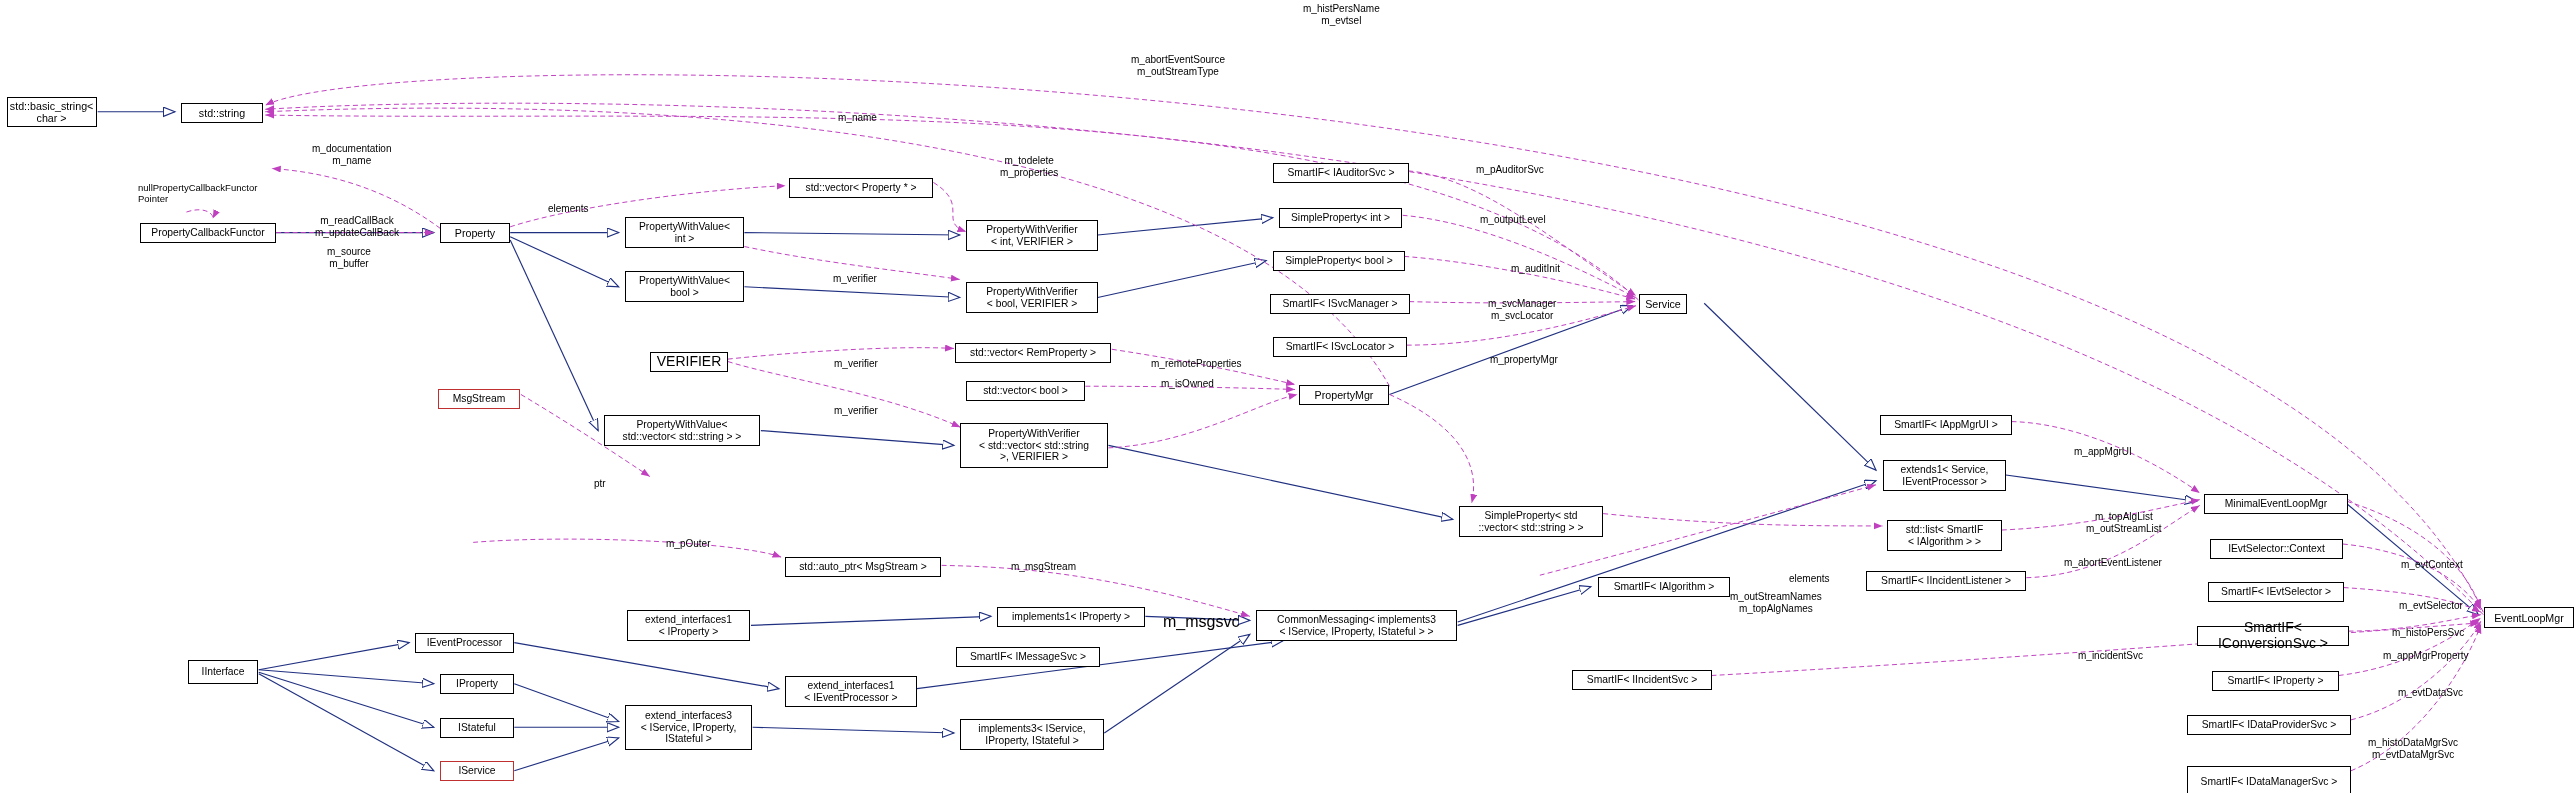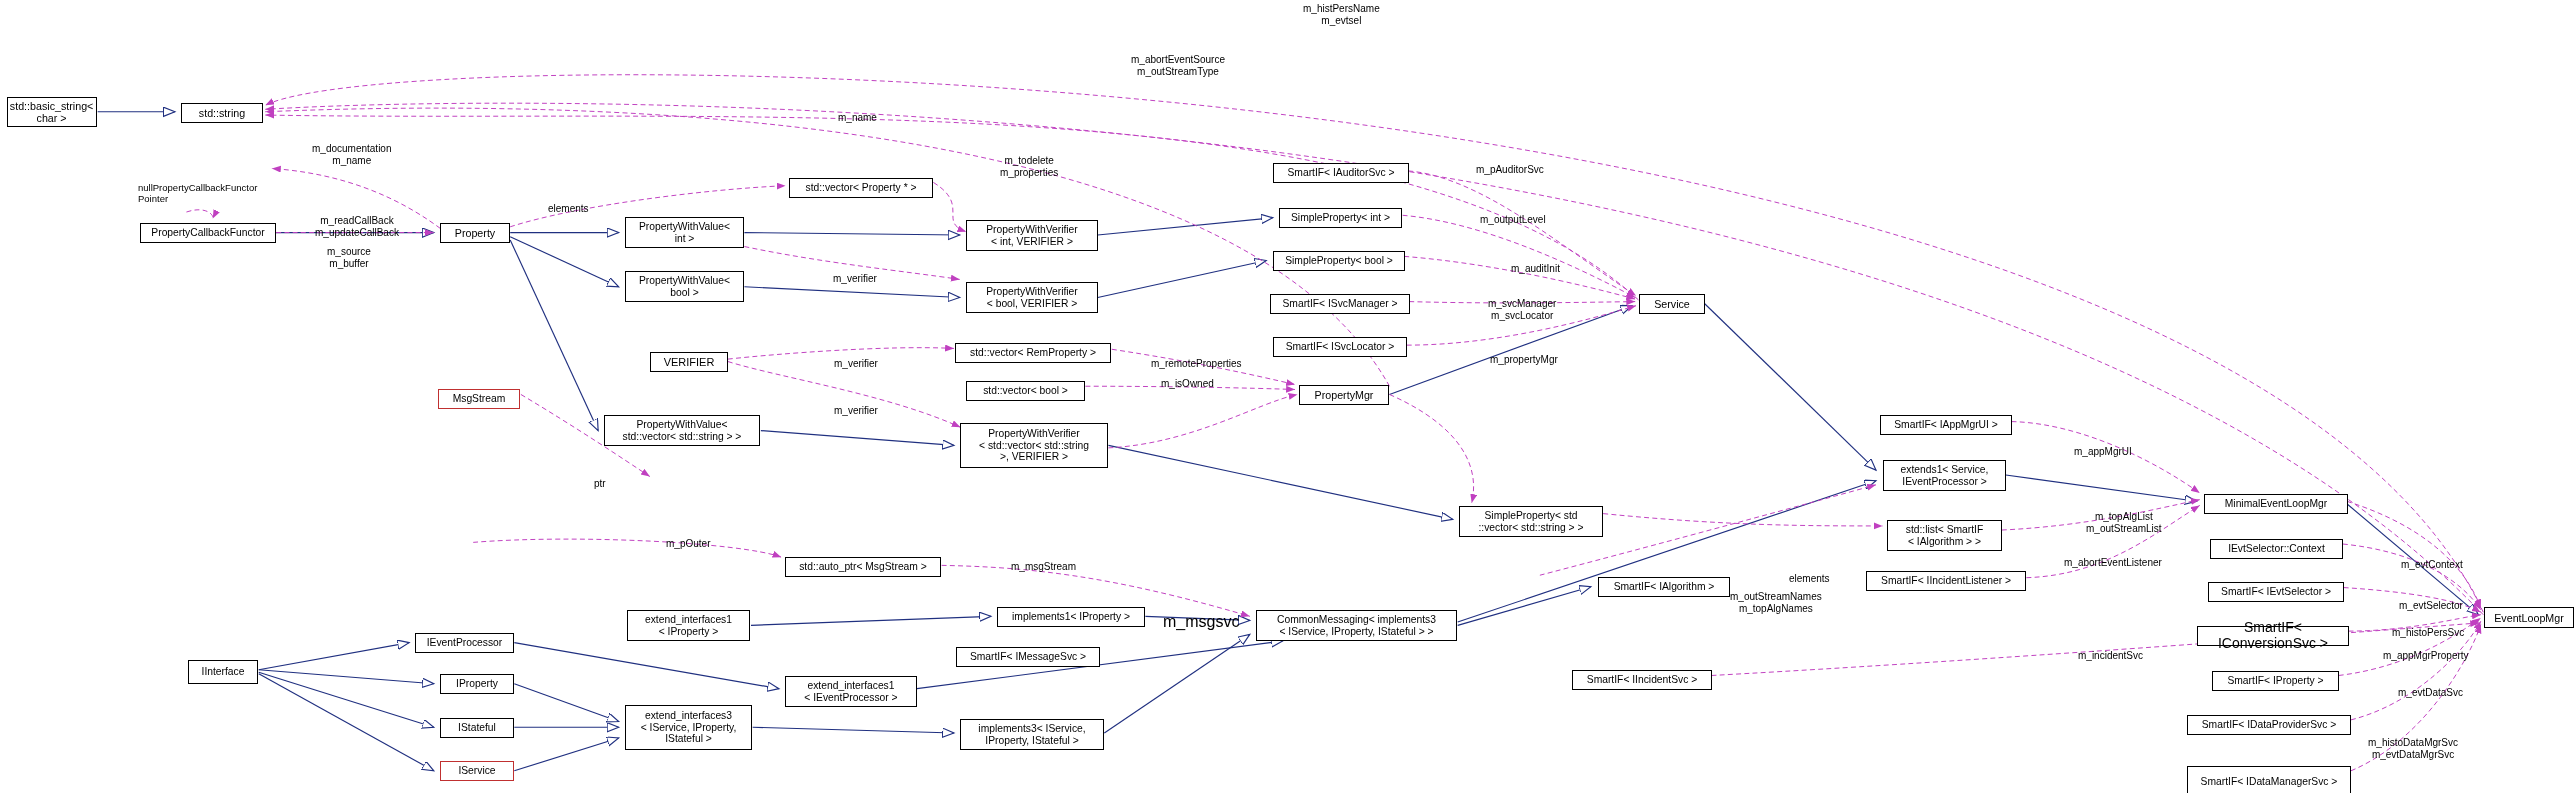--- a/index.html
+++ b/index.html
@@ -129,21 +129,21 @@
 bool &gt;</span>
       </div>
     <div class="node" style="left:966px;top:220px;width:132px;height:31px;font-size:10.3px">
         <span>PropertyWithVerifier
 &lt; int, VERIFIER &gt;</span>
       </div>
     <div class="node" style="left:966px;top:282px;width:132px;height:31px;font-size:10.3px">
         <span>PropertyWithVerifier
 &lt; bool, VERIFIER &gt;</span>
       </div>
-    <div class="node" style="left:650px;top:352px;width:78px;height:20px;font-size:11px">
+    <div class="node" style="left:650px;top:352px;width:78px;height:20px;font-size:14px">
         <span>VERIFIER</span>
       </div>
     <div class="node red" style="left:438px;top:389px;width:82px;height:20px;font-size:10.3px">
         <span>MsgStream</span>
       </div>
     <div class="node" style="left:955px;top:343px;width:156px;height:20px;font-size:10.3px">
         <span>std::vector&lt; RemProperty &gt;</span>
       </div>
     <div class="node" style="left:966px;top:381px;width:119px;height:20px;font-size:10.3px">
         <span>std::vector&lt; bool &gt;</span>
@@ -168,21 +168,21 @@
       </div>
     <div class="node" style="left:1273px;top:251px;width:132px;height:20px;font-size:10.3px">
         <span>SimpleProperty&lt; bool &gt;</span>
       </div>
     <div class="node" style="left:1270px;top:294px;width:140px;height:20px;font-size:10.3px">
         <span>SmartIF&lt; ISvcManager &gt;</span>
       </div>
     <div class="node" style="left:1273px;top:337px;width:134px;height:20px;font-size:10.3px">
         <span>SmartIF&lt; ISvcLocator &gt;</span>
       </div>
-    <div class="node" style="left:1639px;top:294px;width:66px;height:20px;font-size:10.7px">
+    <div class="node" style="left:1639px;top:294px;width:48px;height:20px;font-size:10.7px">
         <span>Service</span>
       </div>
     <div class="node" style="left:1459px;top:506px;width:144px;height:31px;font-size:10.3px">
         <span>SimpleProperty&lt; std
 ::vector&lt; std::string &gt; &gt;</span>
       </div>
     <div class="node" style="left:1880px;top:415px;width:132px;height:20px;font-size:10.3px">
         <span>SmartIF&lt; IAppMgrUI &gt;</span>
       </div>
     <div class="node" style="left:1883px;top:460px;width:123px;height:31px;font-size:10.3px">

